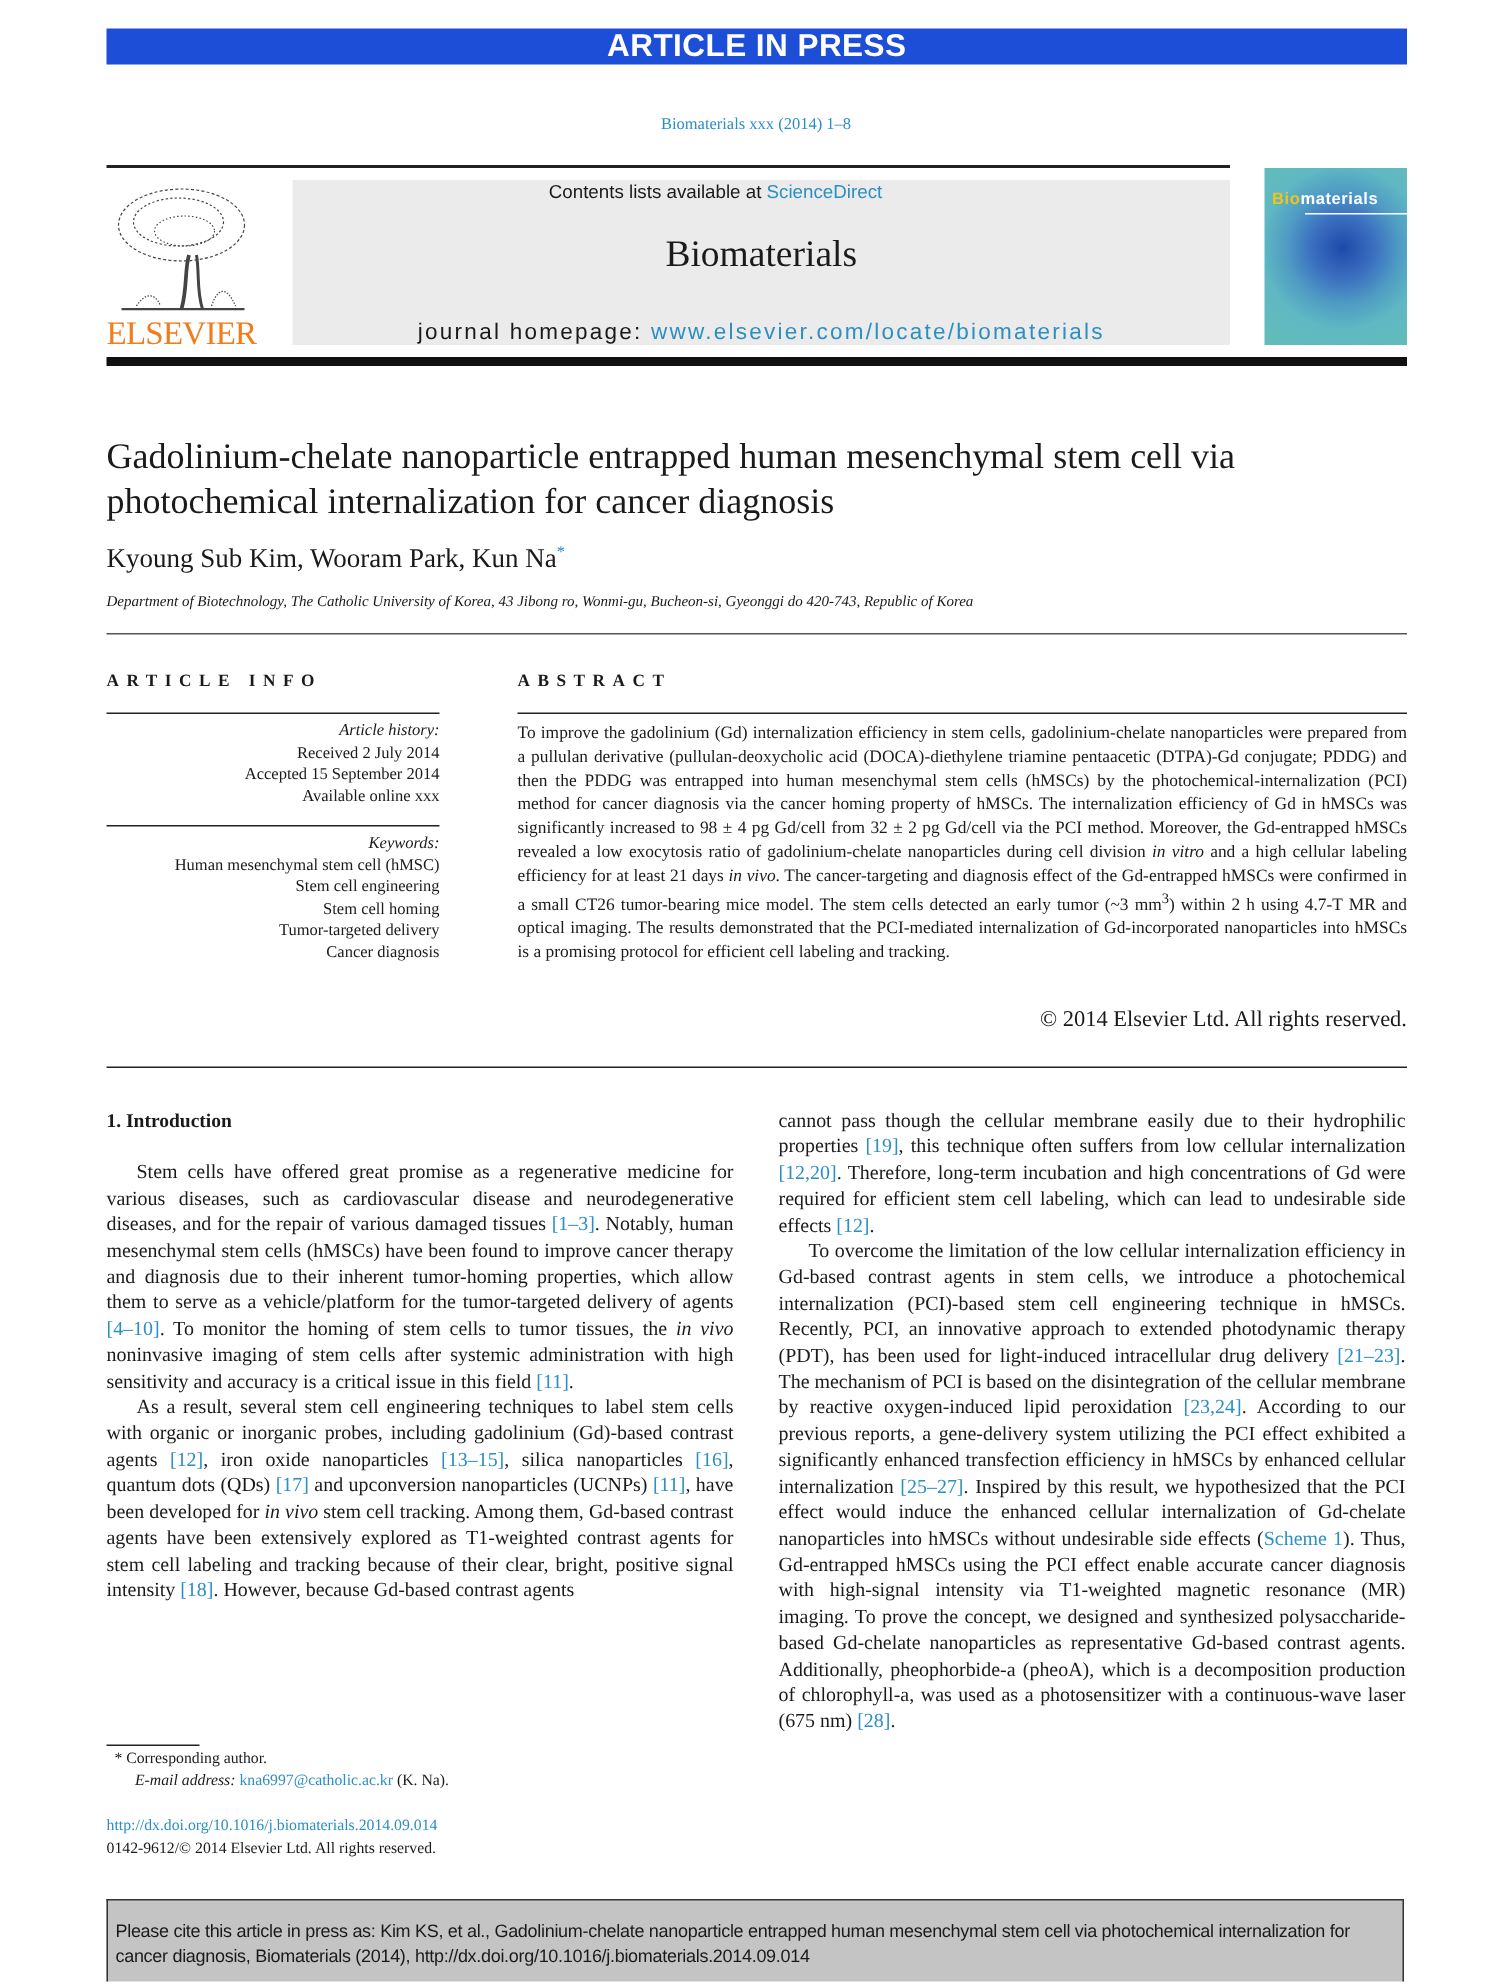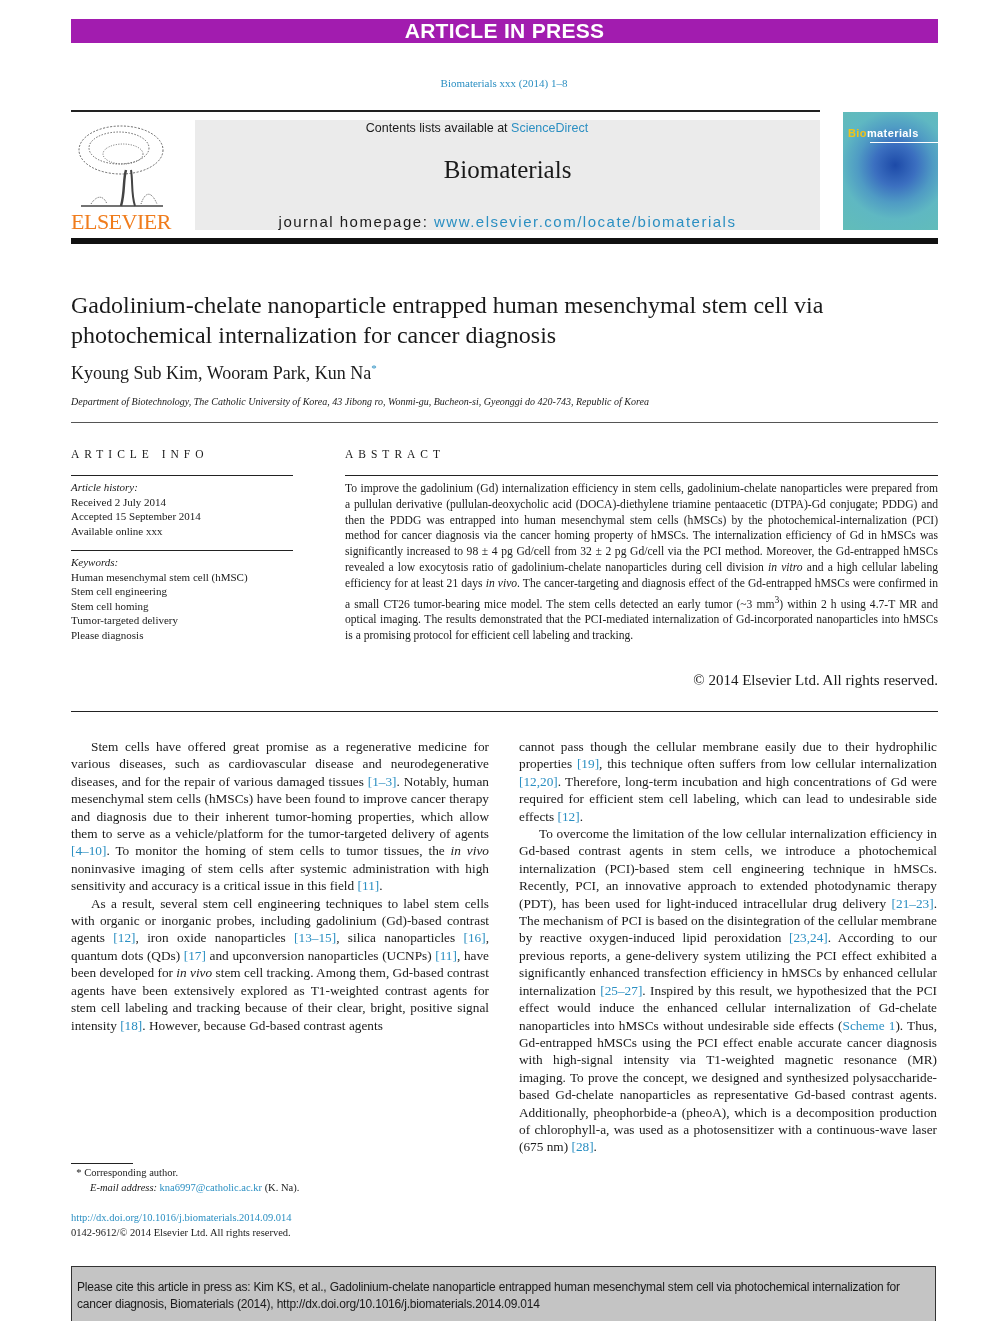--- a/index.html
+++ b/index.html
@@ -1,43 +1,43 @@
 <!DOCTYPE html>
 <html><head>
 <meta charset="utf-8">
 <style>
   html, body { margin:0; padding:0; background:#ffffff; }
   body { width:992px; height:1323px; position:relative; overflow:hidden; font-family:"Liberation Serif", serif; color:#1a1a1a; }
   .abs { position:absolute; }
   .link { color:#2b8fc2; text-decoration:none; }
-  .banner { left:71px; top:19px; width:867px; height:24px; background:#a21caf; color:#fff; text-align:center; font-family:"Liberation Sans", sans-serif; font-weight:bold; font-size:21px; line-height:24px; letter-spacing:0.3px; }
+  .banner { left:71px; top:19px; width:867px; height:24px; background:#1d4ed8; color:#fff; text-align:center; font-family:"Liberation Sans", sans-serif; font-weight:bold; font-size:21px; line-height:24px; letter-spacing:0.3px; }
   .journal-ref { left:0; width:1008px; top:77px; text-align:center; font-size:11px; }
   .topline { left:71px; top:110px; width:749px; height:2px; background:#222; }
   .header-gray { left:195px; top:120px; width:625px; height:110px; background:#ebebeb; }
   .contents { left:195px; width:564px; top:121px; text-align:center; font-family:"Liberation Sans", sans-serif; font-size:12.5px; }
   .jname { left:195px; width:625px; top:156px; text-align:center; font-size:25px; }
   .homepage { left:195px; width:625px; top:213px; text-align:center; font-family:"Liberation Sans", sans-serif; font-size:15px; letter-spacing:1.5px; }
   .thickline { left:71px; top:238px; width:867px; height:6px; background:#111; }
   .logo { left:71px; top:120px; width:100px; height:112px; }
   .elsevier-text { left:71px; top:209px; width:100px; color:#f07c1c; font-size:22px; letter-spacing:-0.5px; }
   .cover { left:843px; top:112px; width:95px; height:118px; background:radial-gradient(circle at 55% 45%, #1d4aa8 0%, #3b6fc0 25%, #4f9bc4 45%, #5fb8c2 65%, #62bdb8 100%); }
   .cover-title { left:848px; top:127px; font-family:"Liberation Sans", sans-serif; font-size:11px; color:#fff; font-weight:bold; letter-spacing:0.4px; }
   .cover-title .bio { color:#f2c318; }
   .cover-line { left:870px; top:142px; width:68px; height:1px; background:#fff; }
   .title { left:71px; top:290px; width:780px; font-size:24px; line-height:30px; }
   .authors { left:71px; top:362px; font-size:18px; }
   .authors sup { color:#2b8fc2; font-size:11px; }
   .affil { left:71px; top:396px; font-size:10px; font-style:italic; }
   .hr1 { left:71px; top:422px; width:867px; height:1px; background:#555; }
-  .sec-cap { font-family:"Liberation Serif", serif; font-size:11.5px; letter-spacing:5px; }
+  .sec-cap { font-family:"Liberation Serif", serif; font-size:11.5px; letter-spacing:5px;font-weight:bold; }
   .info-cap { left:71px; top:448px; }
   .abs-cap { left:345px; top:448px; }
   .info-line { left:71px; width:222px; height:1px; background:#222; }
   .abs-line { left:345px; top:475px; width:593px; height:1px; background:#222; }
-  .info-block { left:71px; width:222px; font-size:11px; line-height:14.5px; }
+  .info-block { left:71px; width:222px; font-size:11px; line-height:14.5px;text-align:right; }
   .info-block .it { font-style:italic; }
   .abstract { left:345px; top:481px; width:593px; font-size:11.6px; line-height:15.8px; text-align:justify; }
   .copy { left:345px; width:593px; top:672px; text-align:right; font-size:15px; }
   .hr2 { left:71px; top:711px; width:867px; height:1px; background:#222; }
   .col { width:418px; font-size:13.3px; line-height:17.4px; text-align:justify; }
   .col1 { left:71px; top:738px; }
   .col2 { left:519px; top:738px; }
   .col p { margin:0; text-indent:20px; }
   .col p.noindent { text-indent:0; }
   .sec-head { font-weight:bold; font-size:13px; margin:0 0 17px 0; }
@@ -97,30 +97,31 @@
   <div>Accepted 15 September 2014</div>
   <div>Available online xxx</div>
 </div>
 <div class="abs info-line" style="top:550px"></div>
 <div class="abs info-block" style="top:555px">
   <div class="it">Keywords:</div>
   <div>Human mesenchymal stem cell (hMSC)</div>
   <div>Stem cell engineering</div>
   <div>Stem cell homing</div>
   <div>Tumor-targeted delivery</div>
-  <div>Please diagnosis</div>
+  <div>Cancer diagnosis</div>
 </div>
 
 <div class="abs abs-line"></div>
 <div class="abs abstract"><span>To improve the gadolinium (Gd) internalization efficiency in stem cells, gadolinium-chelate nanoparticles were prepared from a pullulan derivative (pullulan-deoxycholic acid (DOCA)-diethylene triamine pentaacetic (DTPA)-Gd conjugate; PDDG) and then the PDDG was entrapped into human mesenchymal stem cells (hMSCs) by the photochemical-internalization (PCI) method for cancer diagnosis via the cancer homing property of hMSCs. The internalization efficiency of Gd in hMSCs was significantly increased to 98 ± 4 pg Gd/cell from 32 ± 2 pg Gd/cell via the PCI method. Moreover, the Gd-entrapped hMSCs revealed a low exocytosis ratio of gadolinium-chelate nanoparticles during cell division </span><i>in vitro</i><span> and a high cellular labeling efficiency for at least 21 days </span><i>in vivo</i><span>. The cancer-targeting and diagnosis effect of the Gd-entrapped hMSCs were confirmed in a small CT26 tumor-bearing mice model. The stem cells detected an early tumor (~3 mm</span><sup>3</sup><span>) within 2 h using 4.7-T MR and optical imaging. The results demonstrated that the PCI-mediated internalization of Gd-incorporated nanoparticles into hMSCs is a promising protocol for efficient cell labeling and tracking.</span></div>
 <div class="abs copy">© 2014 Elsevier Ltd. All rights reserved.</div>
 
 <div class="abs hr2"></div>
 
 <div class="abs col col1">
+  <div class="sec-head">1.  Introduction</div>
   <p><span>Stem cells have offered great promise as a regenerative medicine for various diseases, such as cardiovascular disease and neurodegenerative diseases, and for the repair of various damaged tissues </span><span class="link">[1–3]</span><span>. Notably, human mesenchymal stem cells (hMSCs) have been found to improve cancer therapy and diagnosis due to their inherent tumor-homing properties, which allow them to serve as a vehicle/platform for the tumor-targeted delivery of agents </span><span class="link">[4–10]</span><span>. To monitor the homing of stem cells to tumor tissues, the </span><i>in vivo</i><span> noninvasive imaging of stem cells after systemic administration with high sensitivity and accuracy is a critical issue in this field </span><span class="link">[11]</span><span>.</span></p>
   <p><span>As a result, several stem cell engineering techniques to label stem cells with organic or inorganic probes, including gadolinium (Gd)-based contrast agents </span><span class="link">[12]</span><span>, iron oxide nanoparticles </span><span class="link">[13–15]</span><span>, silica nanoparticles </span><span class="link">[16]</span><span>, quantum dots (QDs) </span><span class="link">[17]</span><span> and upconversion nanoparticles (UCNPs) </span><span class="link">[11]</span><span>, have been developed for </span><i>in vivo</i><span> stem cell tracking. Among them, Gd-based contrast agents have been extensively explored as T1-weighted contrast agents for stem cell labeling and tracking because of their clear, bright, positive signal intensity </span><span class="link">[18]</span><span>. However, because Gd-based contrast agents</span></p>
 </div>
 
 <div class="abs col col2">
   <p class="noindent"><span>cannot pass though the cellular membrane easily due to their hydrophilic properties </span><span class="link">[19]</span><span>, this technique often suffers from low cellular internalization </span><span class="link">[12,20]</span><span>. Therefore, long-term incubation and high concentrations of Gd were required for efficient stem cell labeling, which can lead to undesirable side effects </span><span class="link">[12]</span><span>.</span></p>
   <p><span>To overcome the limitation of the low cellular internalization efficiency in Gd-based contrast agents in stem cells, we introduce a photochemical internalization (PCI)-based stem cell engineering technique in hMSCs. Recently, PCI, an innovative approach to extended photodynamic therapy (PDT), has been used for light-induced intracellular drug delivery </span><span class="link">[21–23]</span><span>. The mechanism of PCI is based on the disintegration of the cellular membrane by reactive oxygen-induced lipid peroxidation </span><span class="link">[23,24]</span><span>. According to our previous reports, a gene-delivery system utilizing the PCI effect exhibited a significantly enhanced transfection efficiency in hMSCs by enhanced cellular internalization </span><span class="link">[25–27]</span><span>. Inspired by this result, we hypothesized that the PCI effect would induce the enhanced cellular internalization of Gd-chelate nanoparticles into hMSCs without undesirable side effects (</span><span class="link">Scheme 1</span><span>). Thus, Gd-entrapped hMSCs using the PCI effect enable accurate cancer diagnosis with high-signal intensity via T1-weighted magnetic resonance (MR) imaging. To prove the concept, we designed and synthesized polysaccharide-based Gd-chelate nanoparticles as representative Gd-based contrast agents. Additionally, pheophorbide-a (pheoA), which is a decomposition production of chlorophyll-a, was used as a photosensitizer with a continuous-wave laser (675 nm) </span><span class="link">[28]</span><span>.</span></p>
 </div>
 
 <div class="abs fn-line"></div>

